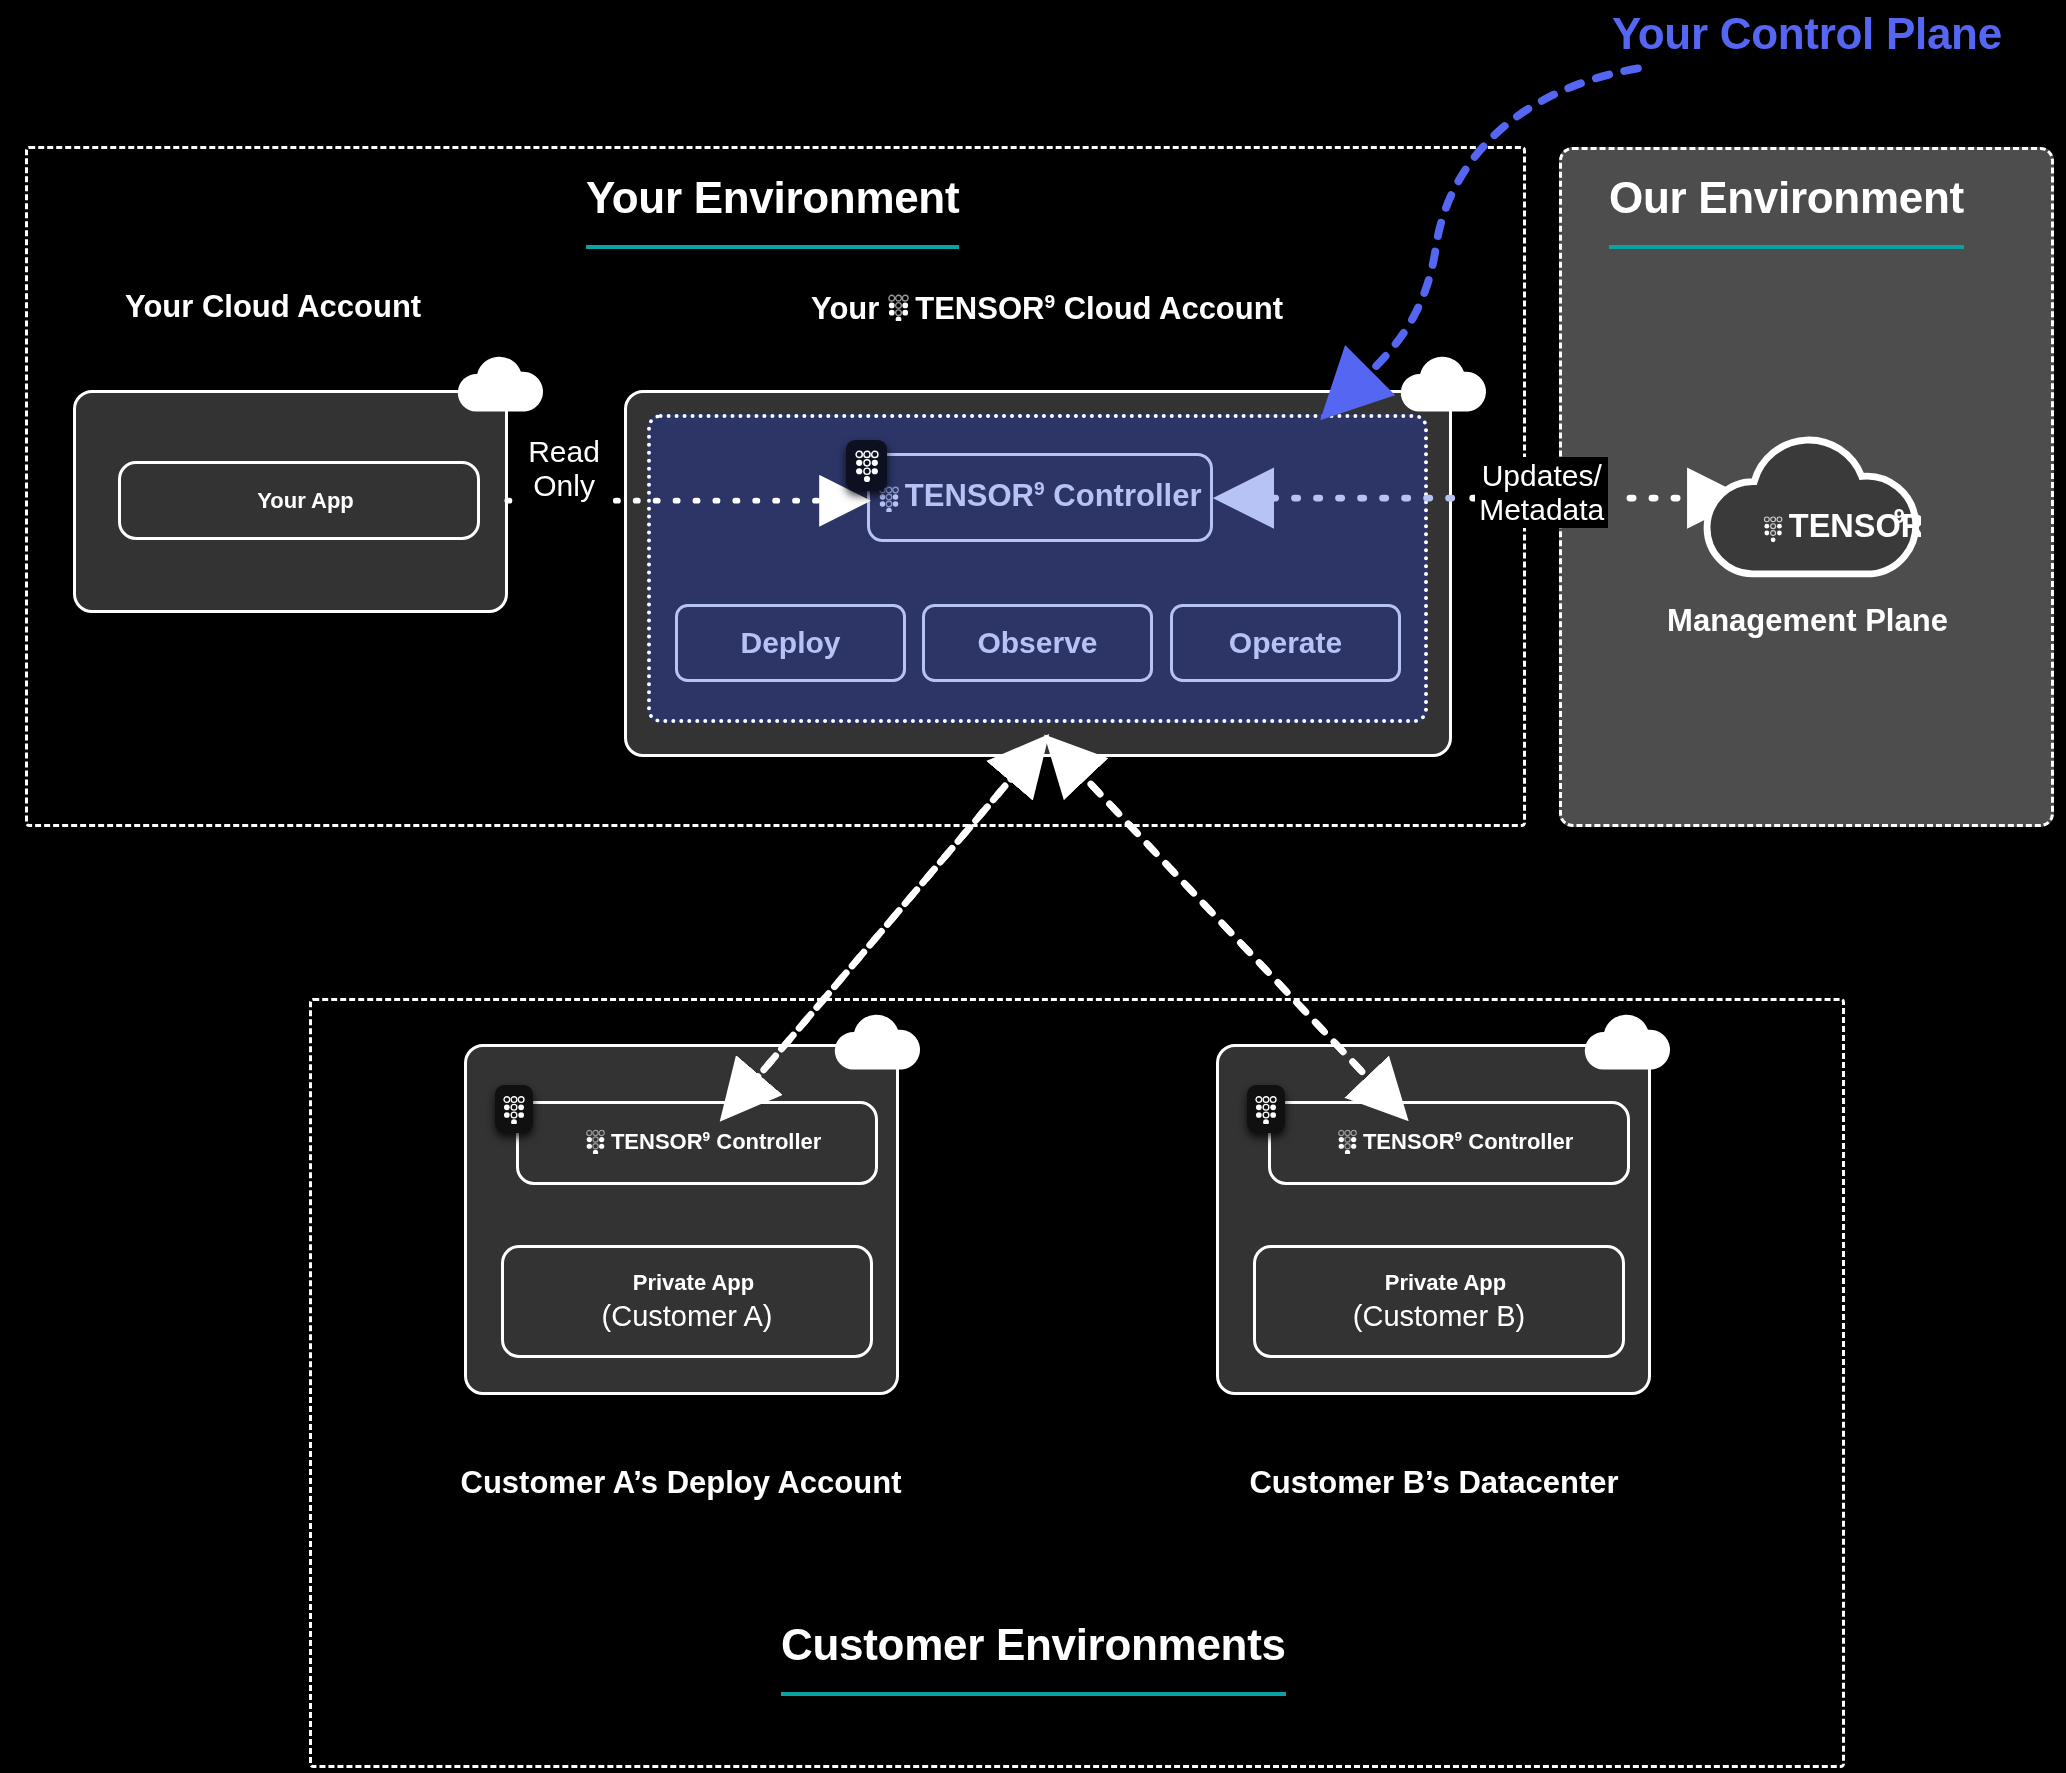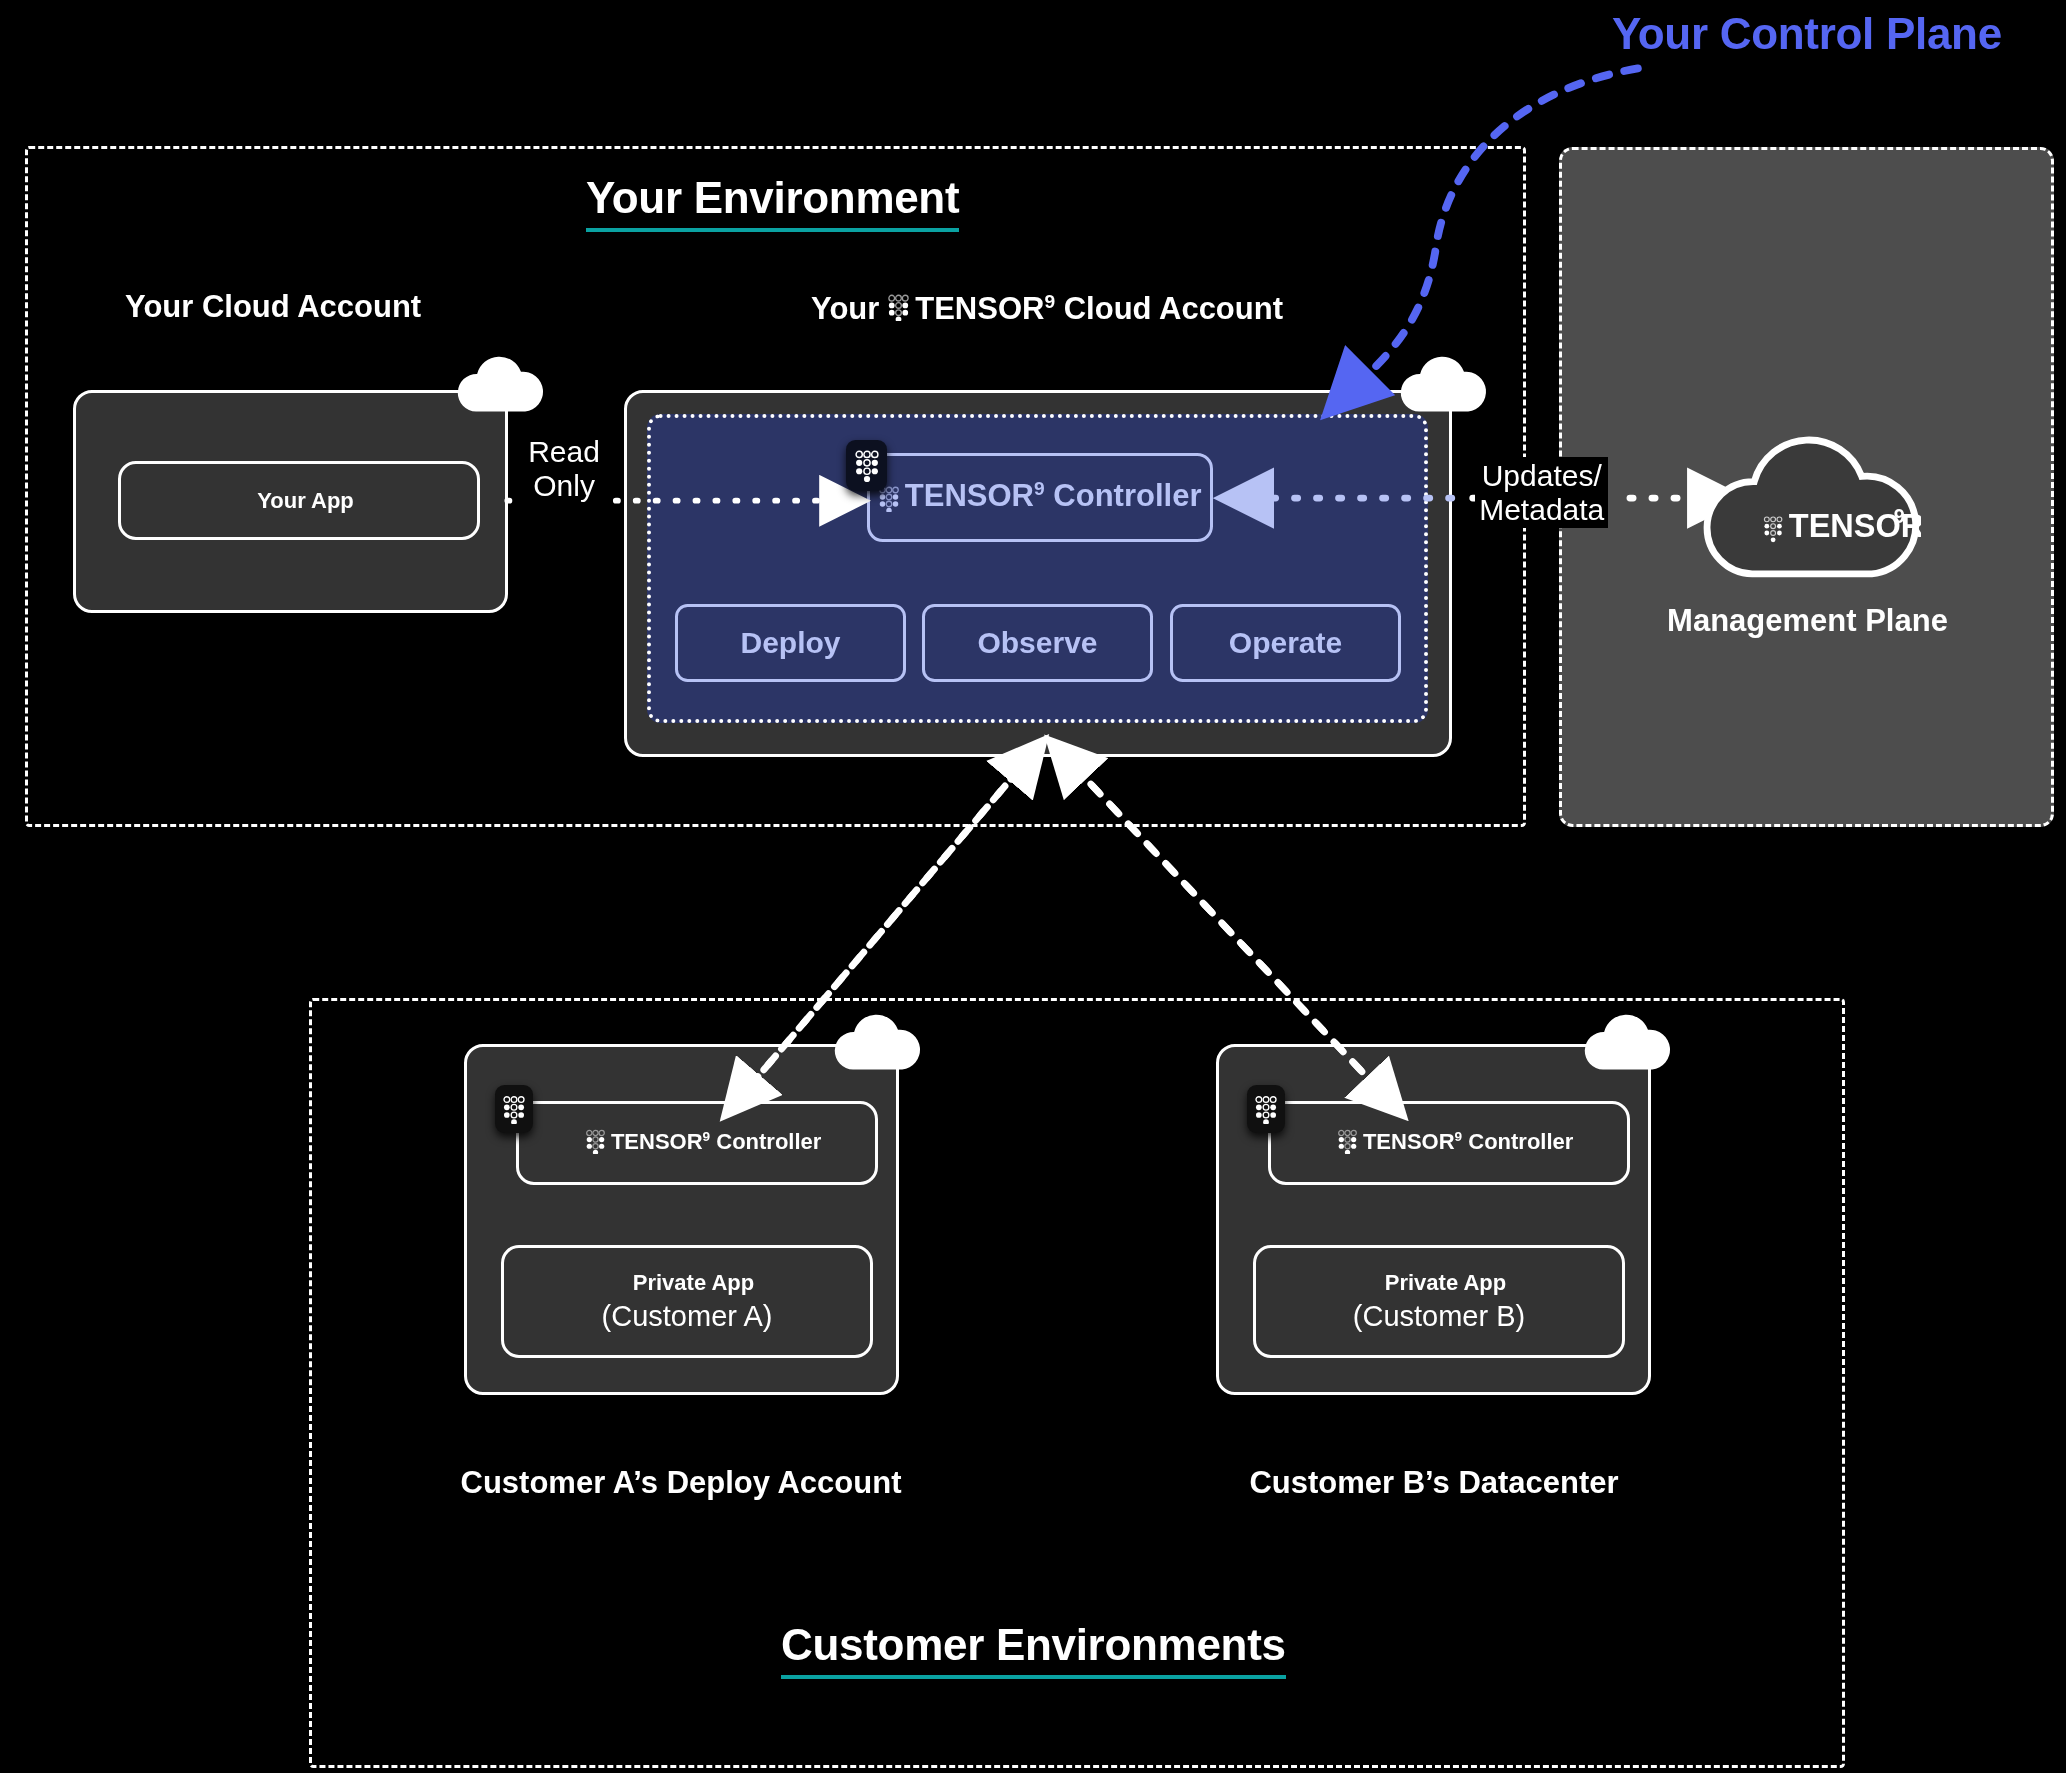--- a/index.html
+++ b/index.html
@@ -20,21 +20,21 @@
 
   
   .heading {
     font-weight: bold;
     white-space: nowrap;
     letter-spacing: -0.3px;
   }
   .heading .ul-text {
     display: inline-block;
     border-bottom: 4.7px solid #0aa2a2;
-    padding-bottom: 5px;
+    padding-bottom: 22px;
   }
   .h-env { font-size: 44px; }
   .h-control { font-size: 44px; color: #5566f2; }
   .sublabel { font-size: 31px; font-weight: bold; white-space: nowrap; }
   .caption { font-size: 31px; font-weight: bold; white-space: nowrap; text-align: center; }
 
   
   .region {
     position: absolute;
     border: 3.7px dashed #ffffff;
@@ -260,20 +260,23 @@
     <span>Operate</span>
   </div>
 
   <div class="edge-label" style="left:1475px; top:457px;">
     <div>Updates/</div>
     <div>Metadata</div>
   </div>
 
   <div class="region region-filled" style="left:1559px; top:147px; width:495px; height:680px; background:#4d4d4d;"></div>
 
+  <div class="node heading h-env" style="left:1609px; top:173px;">
+    <span class="ul-text">Our Environment</span>
+  </div>
 
   <div class="mgmt-cloud" style="left:1685px; top:414px;">
     <svg width="236" height="173" viewBox="0 0 450 330">
       <path d="M128,305 a88,88 0 0 1 4,-176 a108,108 0 0 1 205,-10 a80,80 0 0 1 19,186 z" fill="#3a3a3a" stroke="#ffffff" stroke-width="13"></path>
       <g transform="translate(150,195)">
         <circle cx="6" cy="6" r="4.6" fill="none" stroke="#cccccc" stroke-width="2.2"></circle>
         <circle cx="18" cy="6" r="4.6" fill="none" stroke="#cccccc" stroke-width="2.2"></circle>
         <circle cx="30" cy="6" r="4.6" fill="none" stroke="#cccccc" stroke-width="2.2"></circle>
         <circle cx="6" cy="19" r="4.6" fill="#ffffff"></circle>
         <circle cx="18" cy="19" r="4.6" fill="none" stroke="#cccccc" stroke-width="2.2"></circle>

